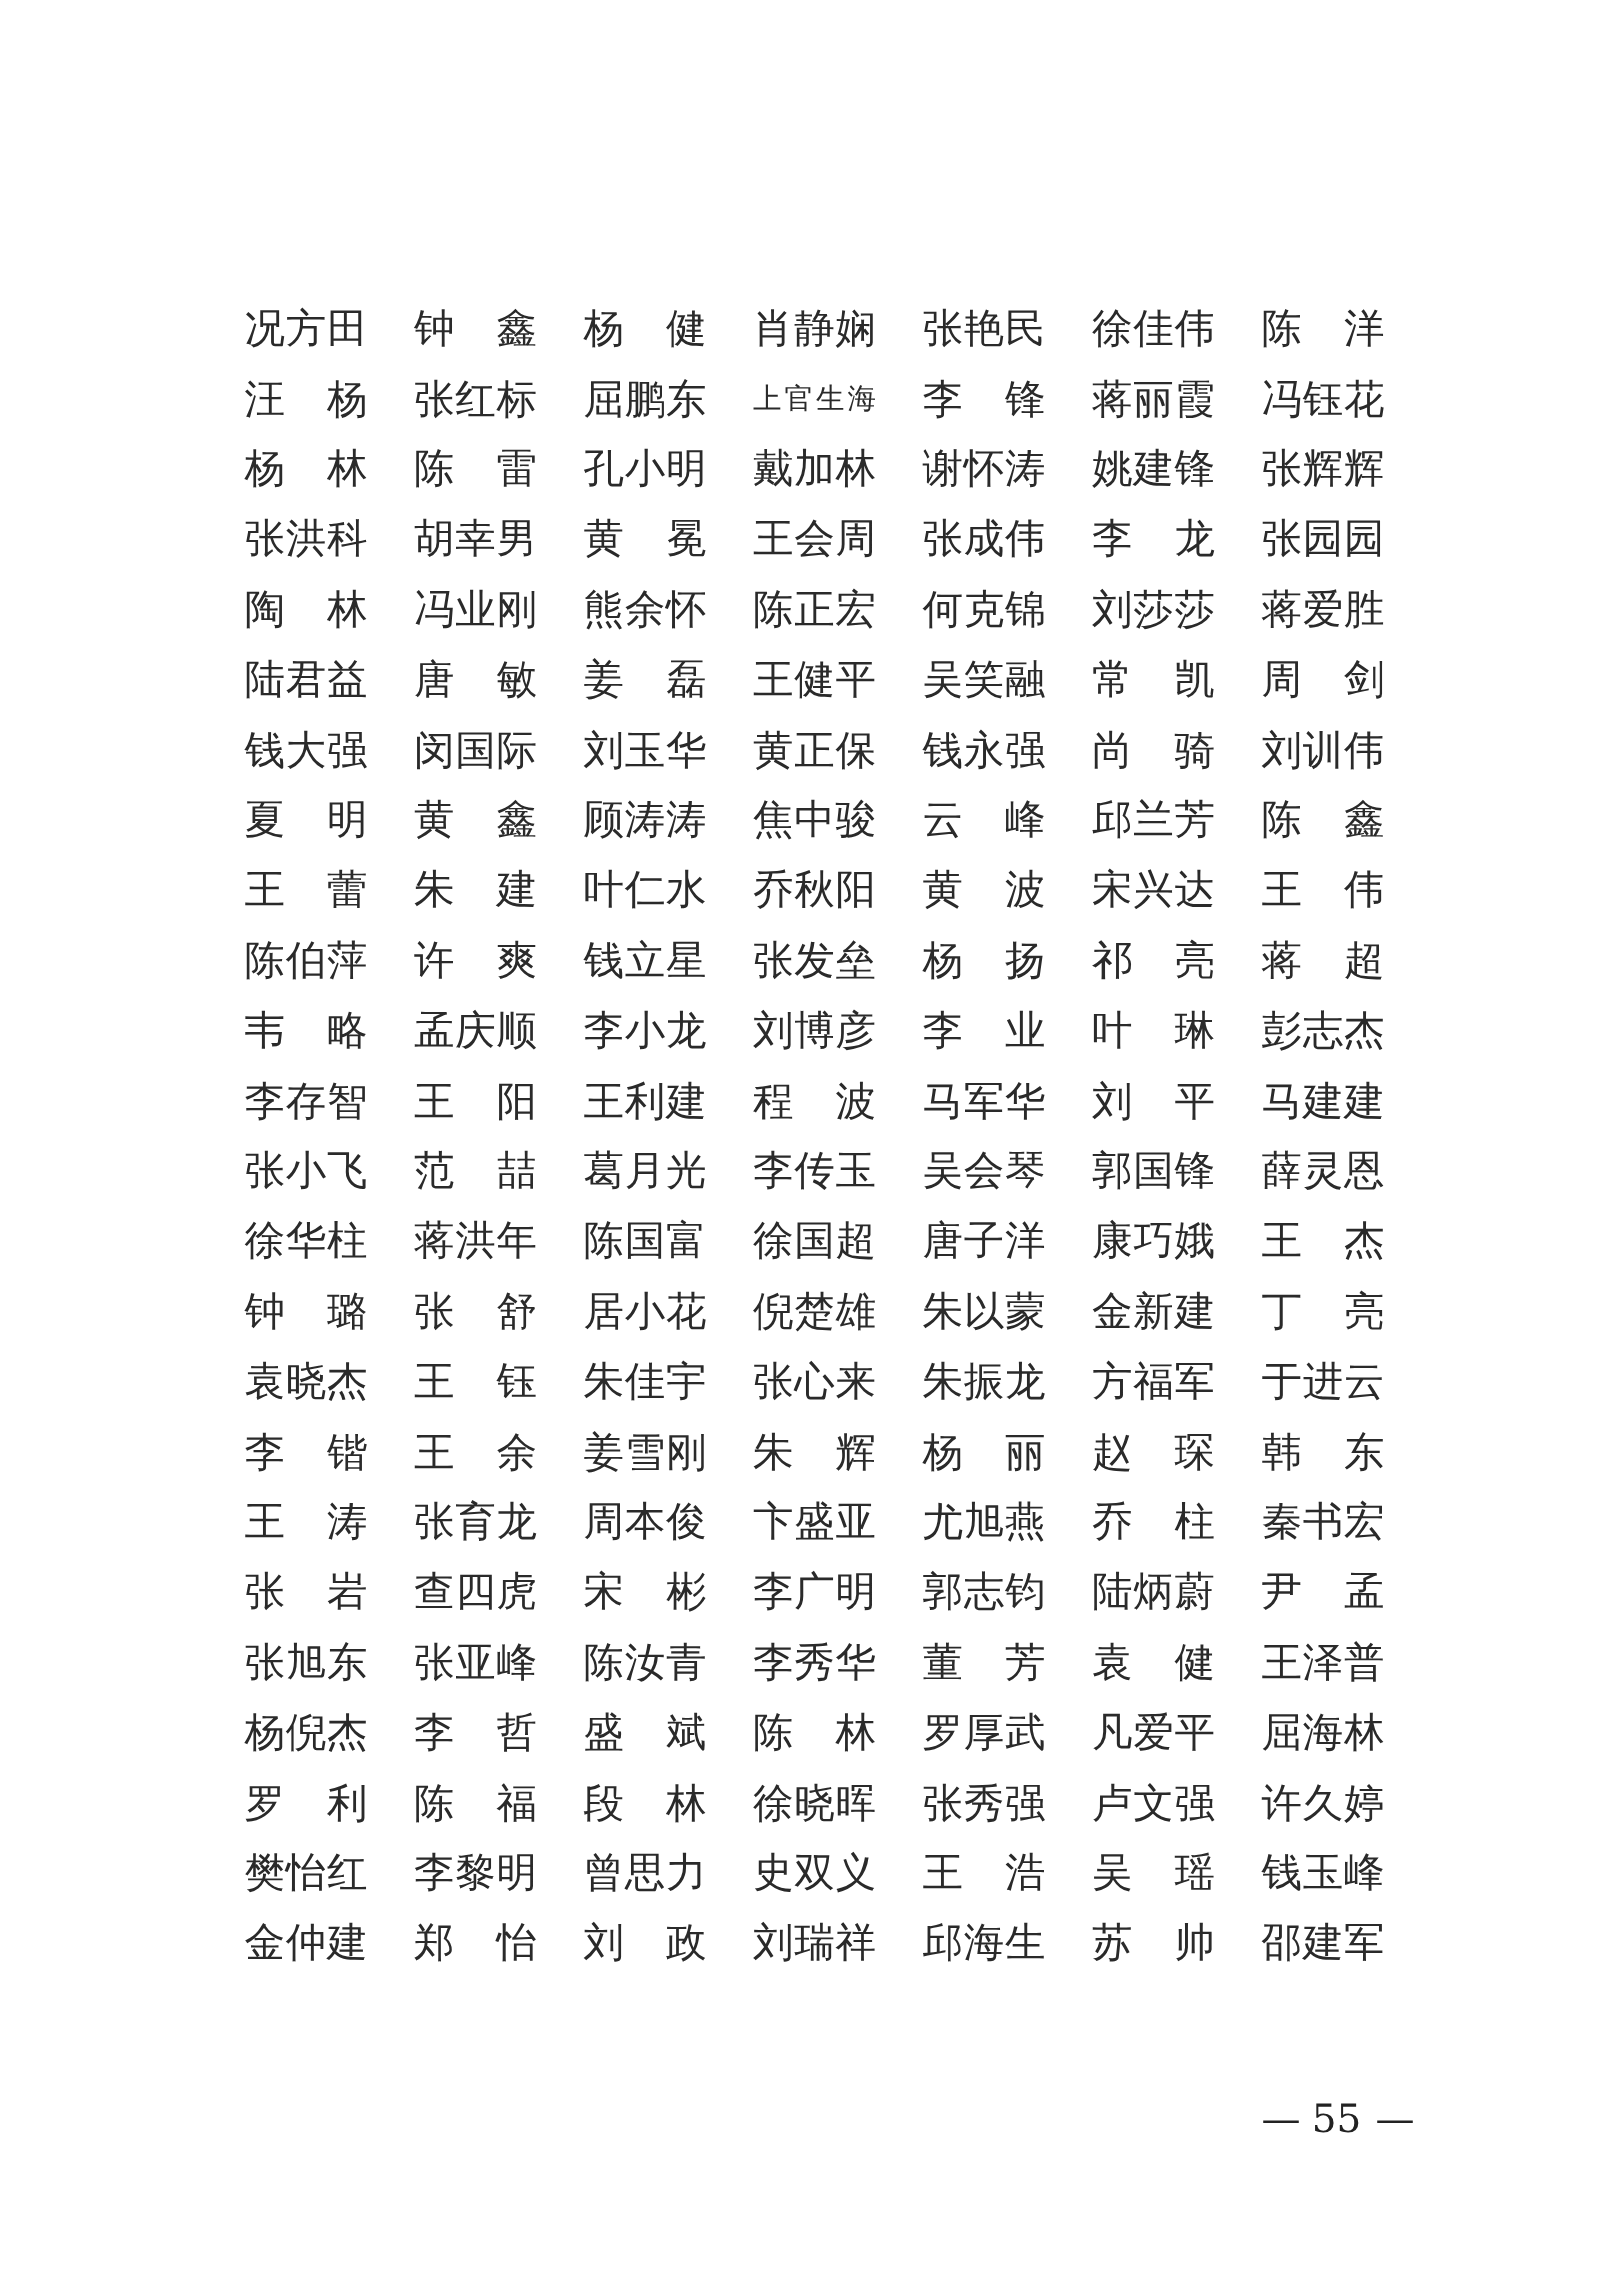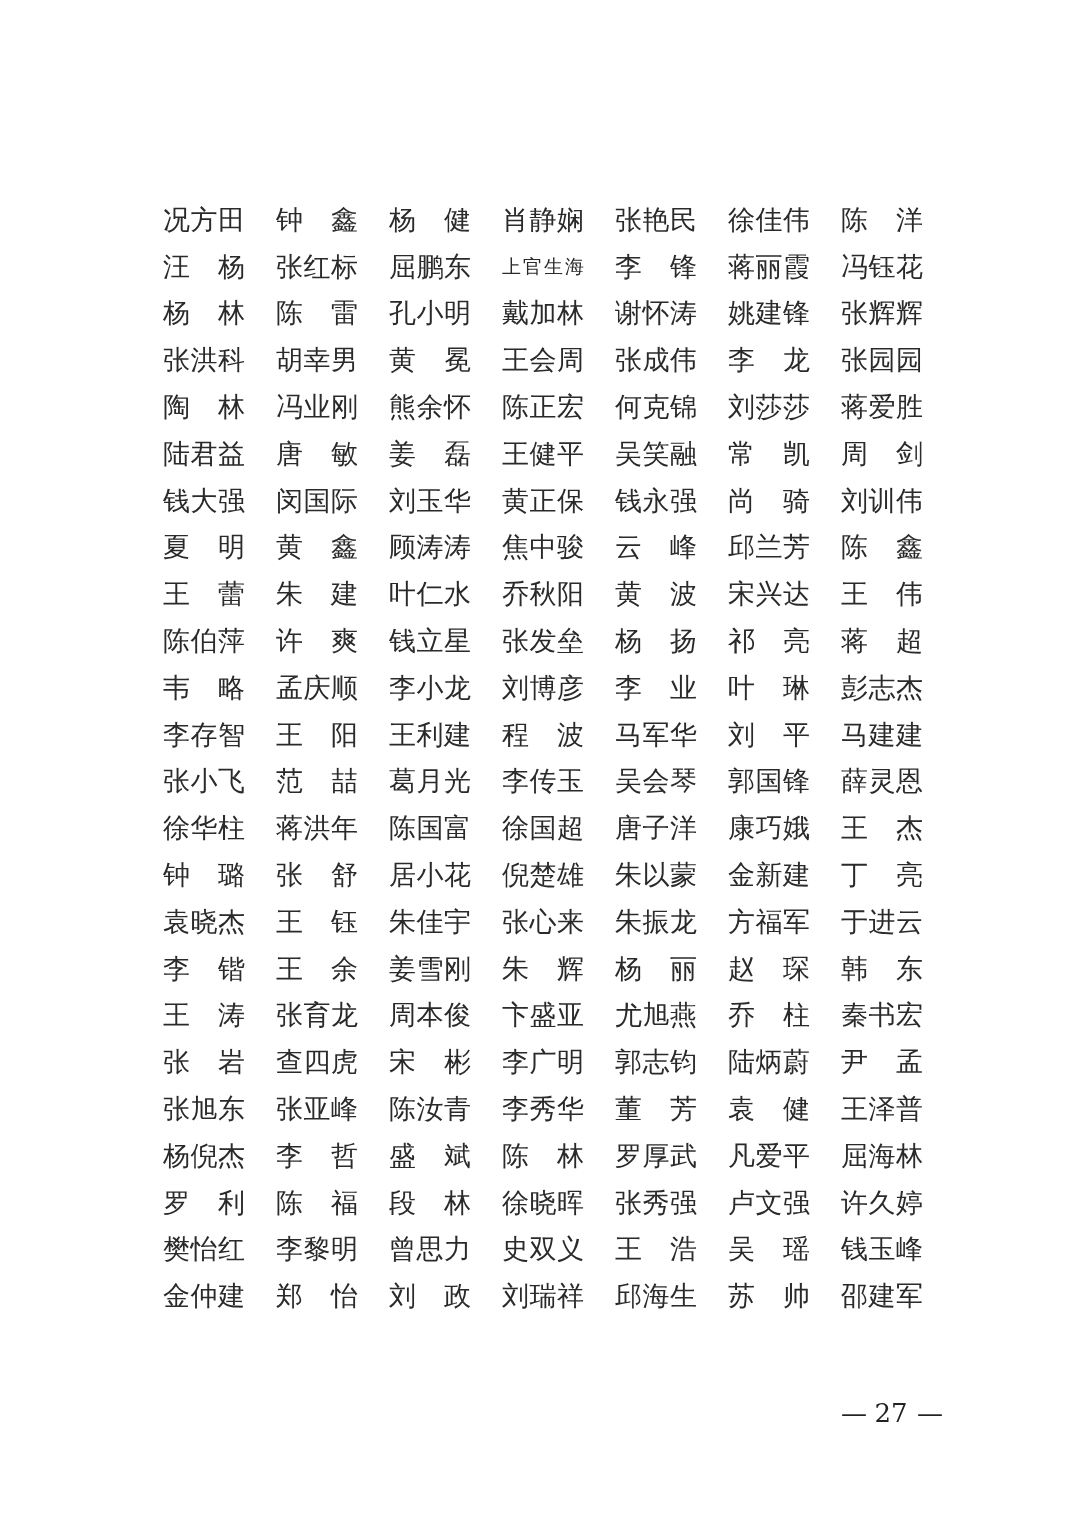--- a/index.html
+++ b/index.html
@@ -839,17 +839,17 @@
       </div>
       <div class="cell">
         <span>邵</span>
         <span>建</span>
         <span>军</span>
       </div>
     </div>
 
   <div class="page-num">
     <span class="dash">—</span>
-    <span>27</span>
+    <span>55</span>
     <span class="dash">—</span>
   </div>
 
 </div>
 
 </body></html>

